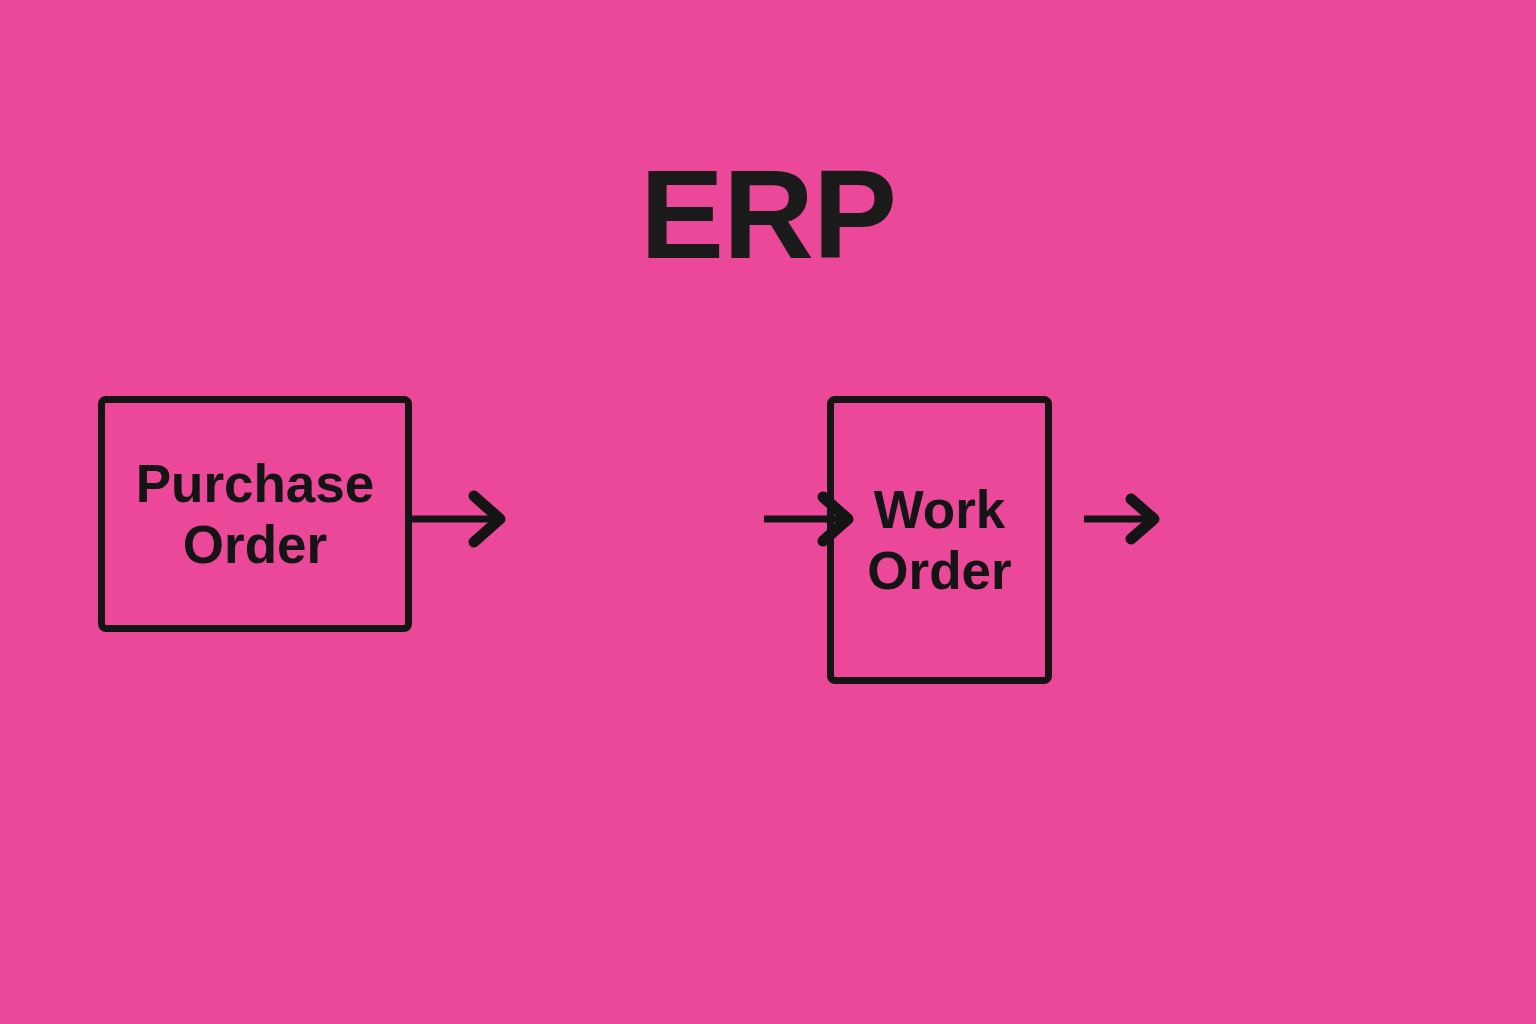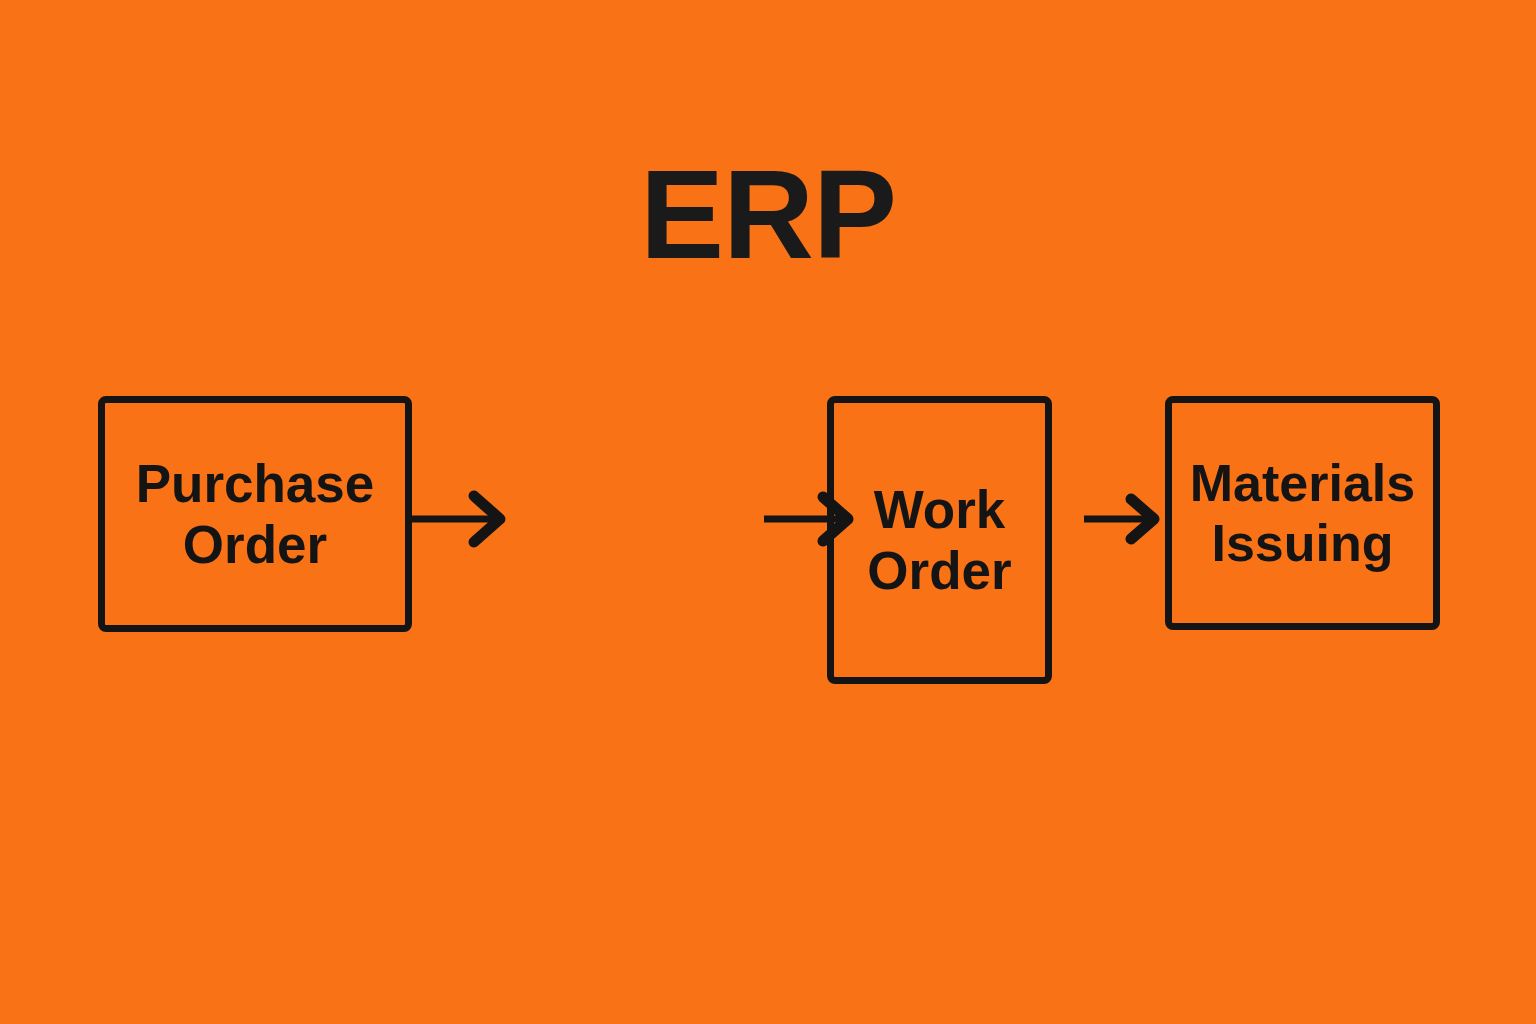--- a/index.html
+++ b/index.html
@@ -10,21 +10,21 @@
     width: 1536px;
     height: 1024px;
     background: #e8e8e8;
     font-family: "Liberation Sans", sans-serif;
     overflow: hidden;
   }
   #canvas {
     position: relative;
     width: 1536px;
     height: 1024px;
-    background: #f97316;
+    background: #ec4899;
   }
   #diagram-title {
     position: absolute;
     left: 0;
     top: 152px;
     width: 1536px;
     text-align: center;
     font-family: "Liberation Sans", sans-serif;
     font-size: 126px;
     font-weight: 700;
@@ -113,18 +113,14 @@
 Order</span>
   </div>
 
   <div class="flow-arrow" id="arrow-3">
     <svg width="100%" height="100%" viewBox="0 0 84 62" preserveAspectRatio="none">
       <line x1="0" y1="31" x2="62" y2="31" stroke="#141414" stroke-width="7" stroke-linecap="butt"></line>
       <polyline points="47,11 70,31 47,51" fill="none" stroke="#141414" stroke-width="11" stroke-linejoin="round" stroke-linecap="round"></polyline>
     </svg>
   </div>
 
-  <div class="flow-node" id="node-materials-issuing">
-    <span class="node-label">Materials
-Issuing</span>
-  </div>
 
 </div>
 
 </body></html>

